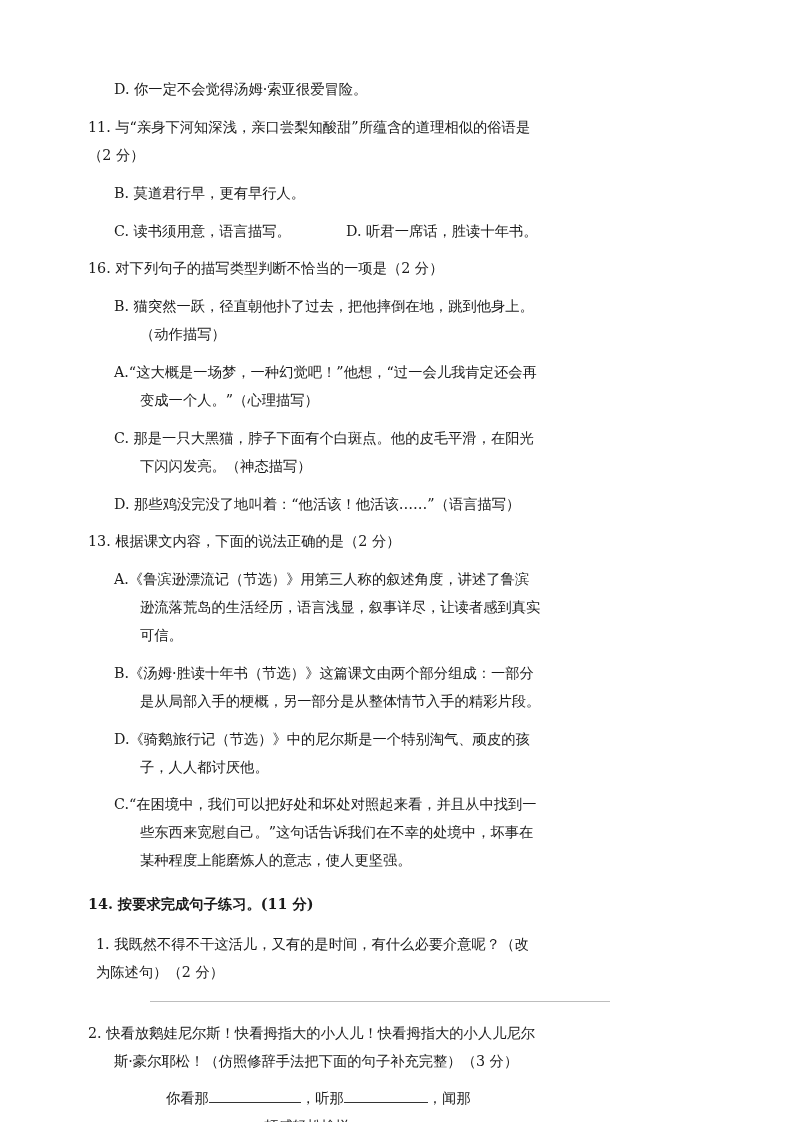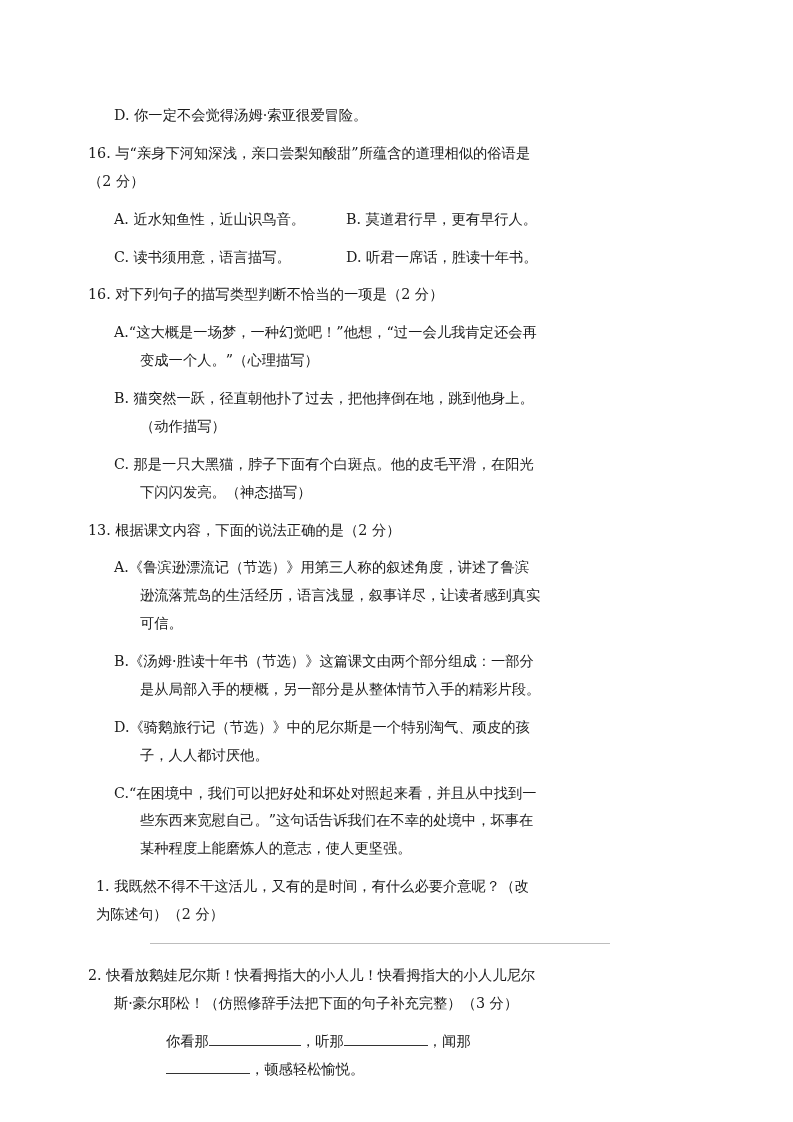--- a/index.html
+++ b/index.html
@@ -8,21 +8,21 @@
     background: #ffffff;
   }
   .page {
     width: 630px;
     height: 1122px;
     position: relative;
     background: #ffffff;
     font-family: "DejaVu Serif", "Liberation Serif", serif;
     color: #1a1a1a;
     box-sizing: border-box;
-    padding: 88px 88px 60px 88px;
+    padding: 62px 88px 60px 88px;
     overflow: hidden;
   }
   .doc {
     font-size: 14.3px;
     line-height: 1.95;
   }
   .q-line {
     margin: 0 0 10px 0;
     text-indent: 0;
   }
@@ -83,41 +83,42 @@
 </head>
 <body>
 
 <div class="page">
   <div class="doc">
 
     <div class="spacer-top"></div>
 
     <div class="opt-indent q-line">D. 你一定不会觉得汤姆·索亚很爱冒险。</div>
 
-    <div class="q-stem">16. 与“亲身下河知深浅，亲口尝梨知酸甜”所蕴含的道理相似的俗语是（2 分）</div>
+    <div class="q-stem">11. 与“亲身下河知深浅，亲口尝梨知酸甜”所蕴含的道理相似的俗语是（2 分）</div>
     <div class="two-col">
-      <span>A. 近水知鱼性，近山识鸟音。</span>
       <span>B. 莫道君行早，更有早行人。</span>
     </div>
     <div class="two-col">
       <span>C. 读书须用意，语言描写。</span>
       <span>D. 听君一席话，胜读十年书。</span>
     </div>
 
     <div class="q-stem">16. 对下列句子的描写类型判断不恰当的一项是（2 分）</div>
+    <div class="opt-wrap">B. 猫突然一跃，径直朝他扑了过去，把他摔倒在地，跳到他身上。（动作描写）</div>
     <div class="opt-wrap">A.“这大概是一场梦，一种幻觉吧！”他想，“过一会儿我肯定还会再变成一个人。”（心理描写）</div>
-    <div class="opt-wrap">B. 猫突然一跃，径直朝他扑了过去，把他摔倒在地，跳到他身上。（动作描写）</div>
     <div class="opt-wrap">C. 那是一只大黑猫，脖子下面有个白斑点。他的皮毛平滑，在阳光下闪闪发亮。（神态描写）</div>
+    <div class="opt-wrap">D. 那些鸡没完没了地叫着：“他活该！他活该……”（语言描写）</div>
 
     <div class="q-stem">13. 根据课文内容，下面的说法正确的是（2 分）</div>
     <div class="opt-wrap">A.《鲁滨逊漂流记（节选）》用第三人称的叙述角度，讲述了鲁滨逊流落荒岛的生活经历，语言浅显，叙事详尽，让读者感到真实可信。</div>
     <div class="opt-wrap">B.《汤姆·胜读十年书（节选）》这篇课文由两个部分组成：一部分是从局部入手的梗概，另一部分是从整体情节入手的精彩片段。</div>
     <div class="opt-wrap">D.《骑鹅旅行记（节选）》中的尼尔斯是一个特别淘气、顽皮的孩子，人人都讨厌他。</div>
     <div class="opt-wrap">C.“在困境中，我们可以把好处和坏处对照起来看，并且从中找到一些东西来宽慰自己。”这句话告诉我们在不幸的处境中，坏事在某种程度上能磨炼人的意志，使人更坚强。</div>
 
+    <div class="bold-head">14. 按要求完成句子练习。(11 分)</div>
 
     <div class="sub-q">1. 我既然不得不干这活儿，又有的是时间，有什么必要介意呢？（改为陈述句）（2 分）</div>
     <div class="rule-line"></div>
 
     <div class="sub-q-wrap">2. 快看放鹅娃尼尔斯！快看拇指大的小人儿！快看拇指大的小人儿尼尔斯·豪尔耶松！（仿照修辞手法把下面的句子补充完整）（3 分）</div>
 
     <div class="fill-line">
       <span>你看那</span><span class="blank b1"></span><span>，听那</span><span class="blank b2"></span><span>，闻那</span><span class="blank b3"></span><span>，顿感轻松愉悦。</span>
     </div>
 

